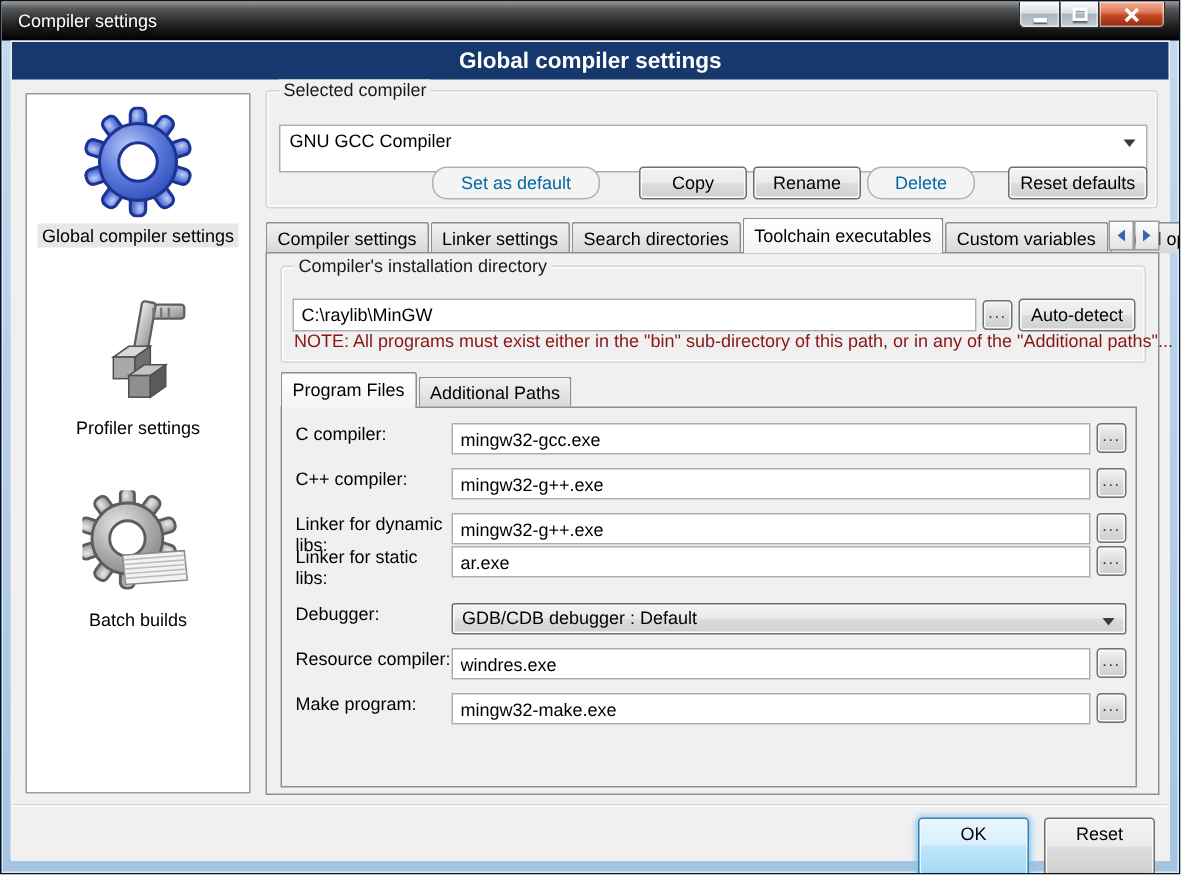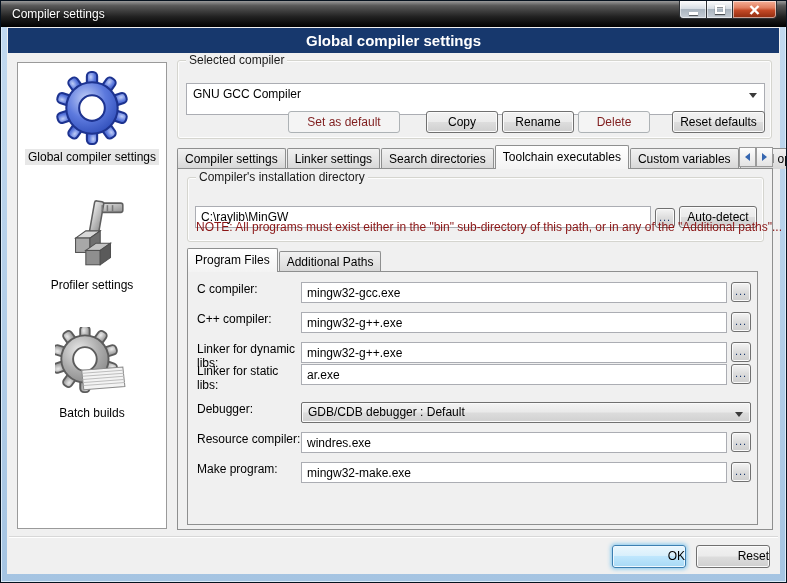--- a/index.html
+++ b/index.html
@@ -46,22 +46,22 @@
   .groupbox{ position:absolute; border:1px solid #d5d5cf; border-radius:3px;
     box-shadow:inset 0 0 0 1px #fdfdfd; }
   .groupbox > .gb-label{ position:absolute; top:-8px; left:8px; background:#F0F0F0;
     padding:0 3px; font-size:12px; color:#1a1a1a; }
 
   
   .btn{ height:22px; border:1px solid #707070; border-radius:3px; text-align:center;
     font-size:12px; line-height:20px; cursor:pointer; color:#000;
     background:linear-gradient(180deg,#f2f2f2 0%,#ebebeb 48%,#dddddd 52%,#cfcfcf 100%);
     box-shadow:inset 0 0 0 1px #fbfbfb; }
-  .btn.disabled{ border-color:#adb2b5; color:#7f1d1d;
-    background:#f4f4f4; box-shadow:none; cursor:default; }
+  .btn.disabled{ border-color:#adb2b5; color:#0369a1;
+    background:#f4f4f4; box-shadow:none; cursor:default;border-radius:10px; }
   .btn.default-btn{ border-color:#3c7fb1;
     background:linear-gradient(180deg,#eaf6fd 0%,#d9f0fc 45%,#bee6fd 50%,#a7d9f5 100%);
     box-shadow:0 0 4px 1px #7ec5ee, inset 0 0 0 1px #eef8ff; }
 
   .textfield{ background:#fff; border:1px solid #abadb3; height:22px;
     font-family:"Liberation Sans",sans-serif; font-size:12px; padding:0 5px; color:#000; }
   .combo{ position:relative; background:#fff; border:1px solid #abadb3; height:32px;
     line-height:20px; padding:0 22px 0 6px; cursor:pointer; }
   .combo.button-style{
     background:linear-gradient(180deg,#f4f4f4 0%,#e9e9e9 48%,#dcdcdc 52%,#d0d0d0 100%);
@@ -91,21 +91,21 @@
     border-right:5px solid #3566b0; }
   .tri-right{ width:0; height:0; border-top:4px solid transparent; border-bottom:4px solid transparent;
     border-left:5px solid #3566b0; }
 
   .tabpanel{ position:absolute; left:170px; top:141px; width:596px; height:362px;
     border:1px solid #8e8f8f; background:#F0F0F0; z-index:2; }
 
   
   .install-group{ left:9px; top:8px; width:577px; height:65px; }
   .install-row{ position:absolute; left:7px; right:6px; top:14px; height:36px;
-    display:flex; gap:4px; align-items:flex-end; }
+    display:flex; gap:4px; align-items:center; }
   .install-row .textfield{ flex:1; }
   .autodetect{ width:78px; height:22px; }
   .note{ position:absolute; left:8px; top:42px; font-size:12px; white-space:nowrap;
     overflow:hidden; }
 
   
   .subtabstrip{ position:absolute; left:9px; top:80px; height:23px; display:flex;
     align-items:flex-end; }
   .subpanel{ position:absolute; left:9px; top:102px; width:571px; height:254px;
     border:1px solid #8e8f8f; background:#F0F0F0; }
@@ -114,21 +114,21 @@
     align-items:flex-start; }
   .prow .plabel{ width:104px; font-size:12px; flex:none; }
   .prow .textfield{ flex:1; height:21px; }
   .prow .browse-btn{ margin-left:4px; flex:none; }
   .prow .combo{ flex:1; height:21px; line-height:19px; }
 
   
   .divider{ position:absolute; left:2px; right:2px; top:509px; height:2px;
     border-top:1px solid #d8d8d8; border-bottom:1px solid #ffffff; }
   .footer-btns{ position:absolute; right:10px; top:518px; display:flex; gap:10px; }
-  .footer-btns .btn{ width:74px; height:23px; line-height:21px;text-align:right; }
+  .footer-btns .btn{ width:74px; height:39px; line-height:21px; }
 </style>
 </head>
 <body>
 
 <div class="window">
 
   <div class="titlebar">
     <span class="titletext">Compiler settings</span>
     <div class="winbtns">
       <div class="winbtn min">

